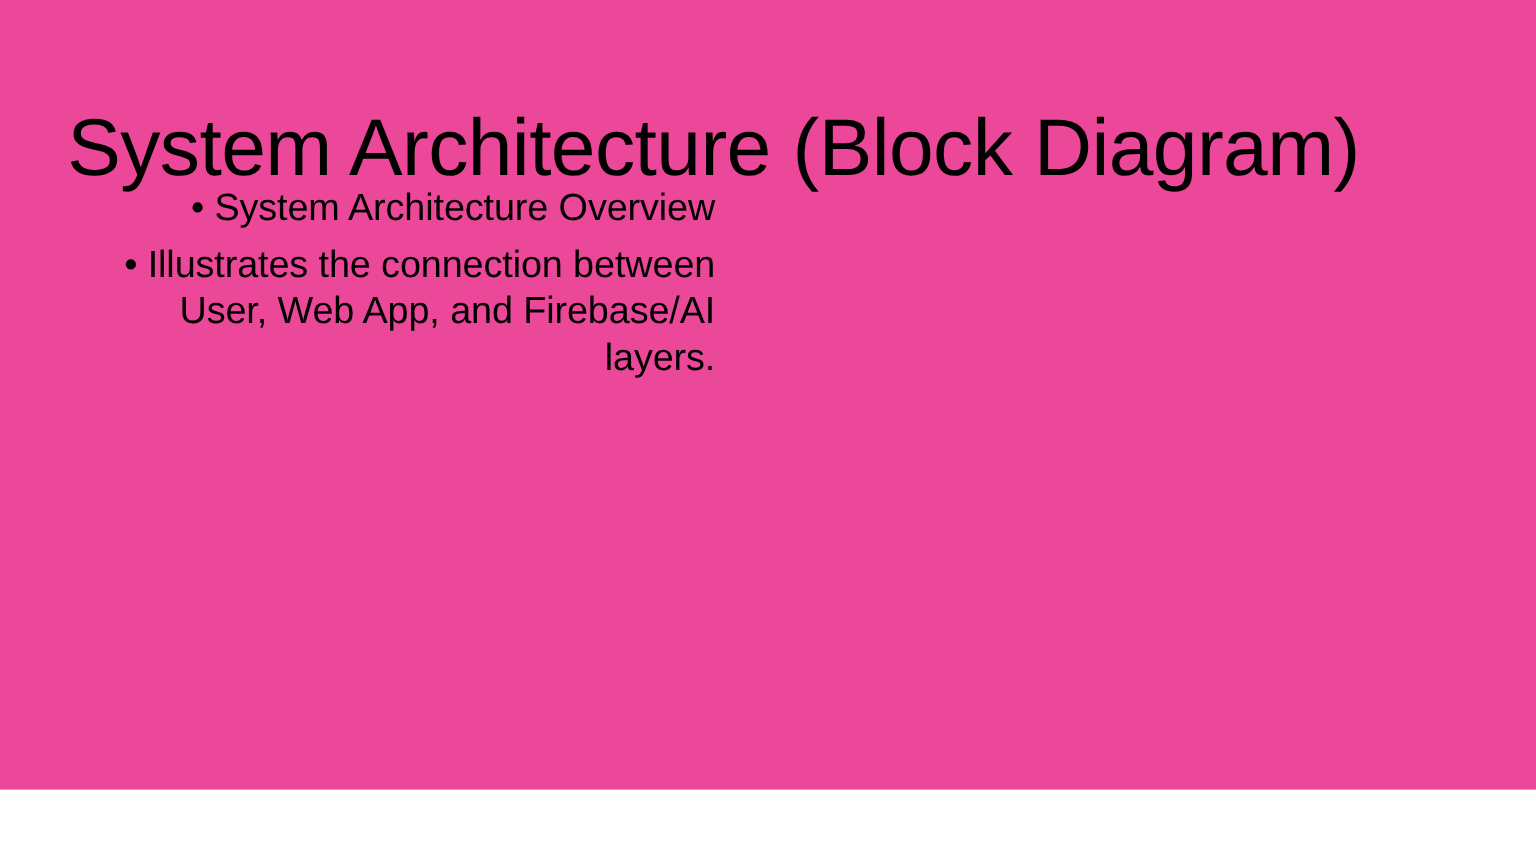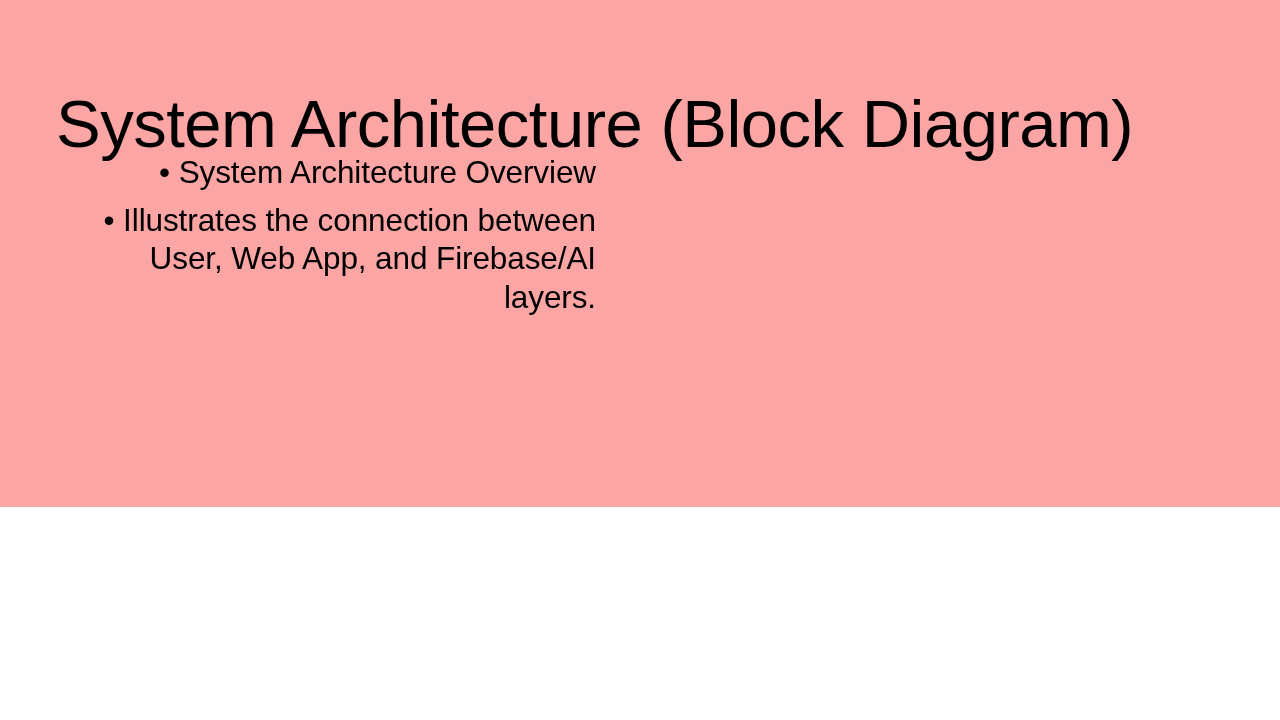--- a/index.html
+++ b/index.html
@@ -12,22 +12,22 @@
     background: #ffffff;
     font-family: "Liberation Sans", sans-serif;
     color: #000000;
     overflow: hidden;
     -webkit-font-smoothing: antialiased;
   }
 
   .slide {
     position: relative;
     width: 1280px;
-    height: 507px;
-    background: #fca5a5;
+    height: 658px;
+    background: #ec4899;
     box-sizing: border-box;
   }
 
   
   .slide-title {
     position: absolute;
     left: 56px;
     top: 44px;
     width: 1120px;
     font-size: 67px;

